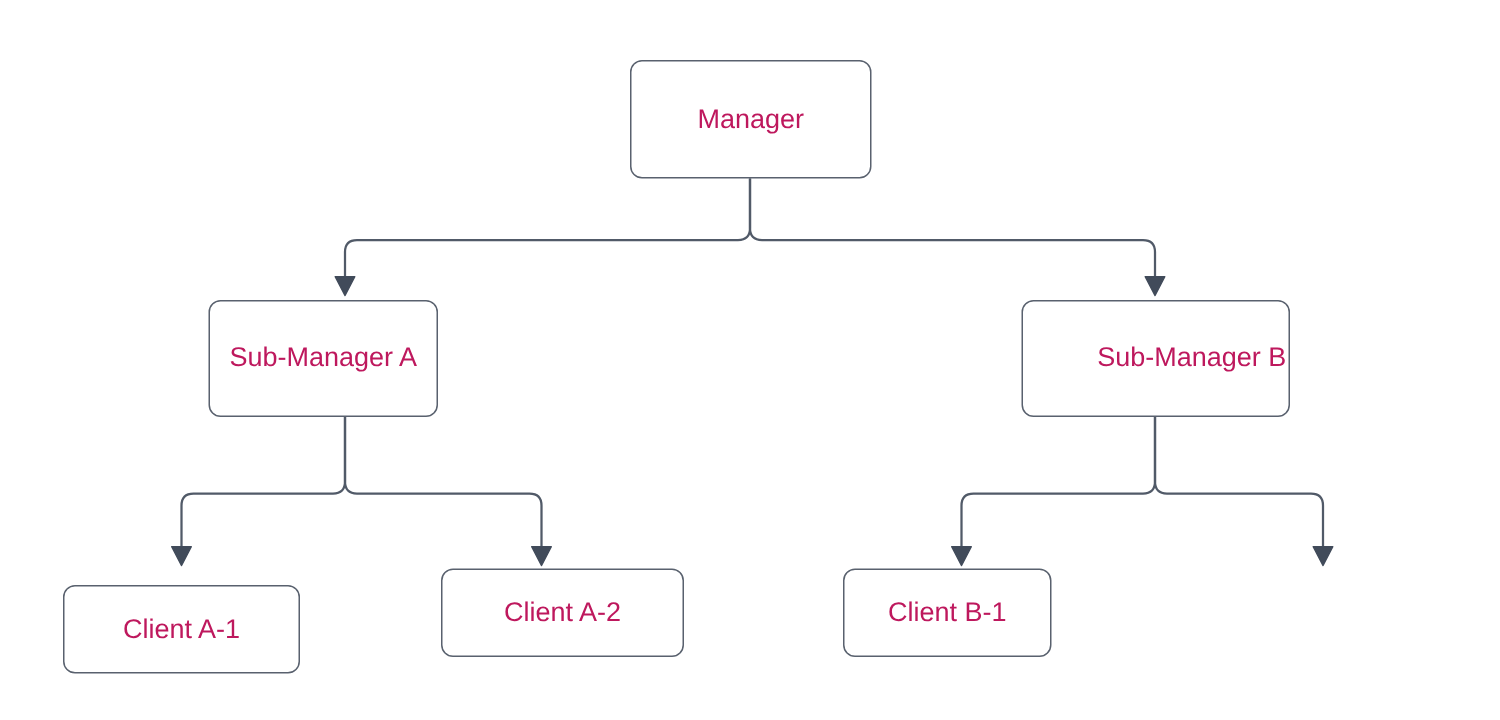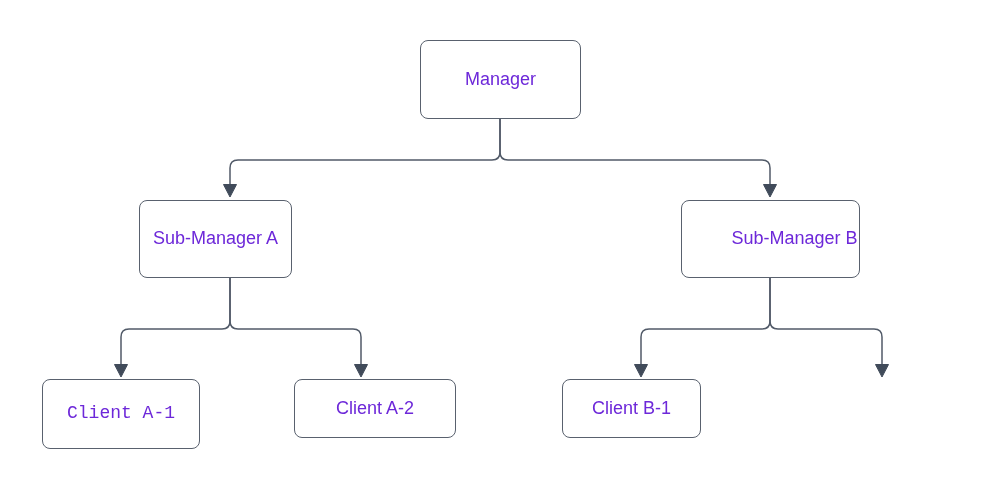--- a/index.html
+++ b/index.html
@@ -42,21 +42,21 @@
     background: #ffffff;
     border: 1.5px solid #59616e;
     border-radius: 8px;
     display: flex;
     align-items: center;
     justify-content: center;
     cursor: default;
   }
   .node-label {
     font-size: 18px;
-    color: #6d28d9;
+    color: #be185d;
     white-space: nowrap;
     text-align: right;
     line-height: 1.2;
   }
 </style>
 </head>
 <body>
 
 <div class="canvas">
 
@@ -99,21 +99,21 @@
   </div>
 
   <div class="node" style="left:139px; top:200px; width:153px; height:78px;">
     <span class="node-label">Sub-Manager A</span>
   </div>
 
   <div class="node" style="left:681px; top:200px; width:179px; height:78px;padding-left:48px;">
     <span class="node-label">Sub-Manager B</span>
   </div>
 
-  <div class="node" style="left:42px; top:379px; width:158px; height:70px;font-family:Liberation Mono, monospace;">
+  <div class="node" style="left:42px; top:390px; width:158px; height:59px;">
     <span class="node-label">Client A-1</span>
   </div>
 
   <div class="node" style="left:294px; top:379px; width:162px; height:59px;">
     <span class="node-label">Client A-2</span>
   </div>
 
   <div class="node" style="left:562px; top:379px; width:139px; height:59px;">
     <span class="node-label">Client B-1</span>
   </div>

